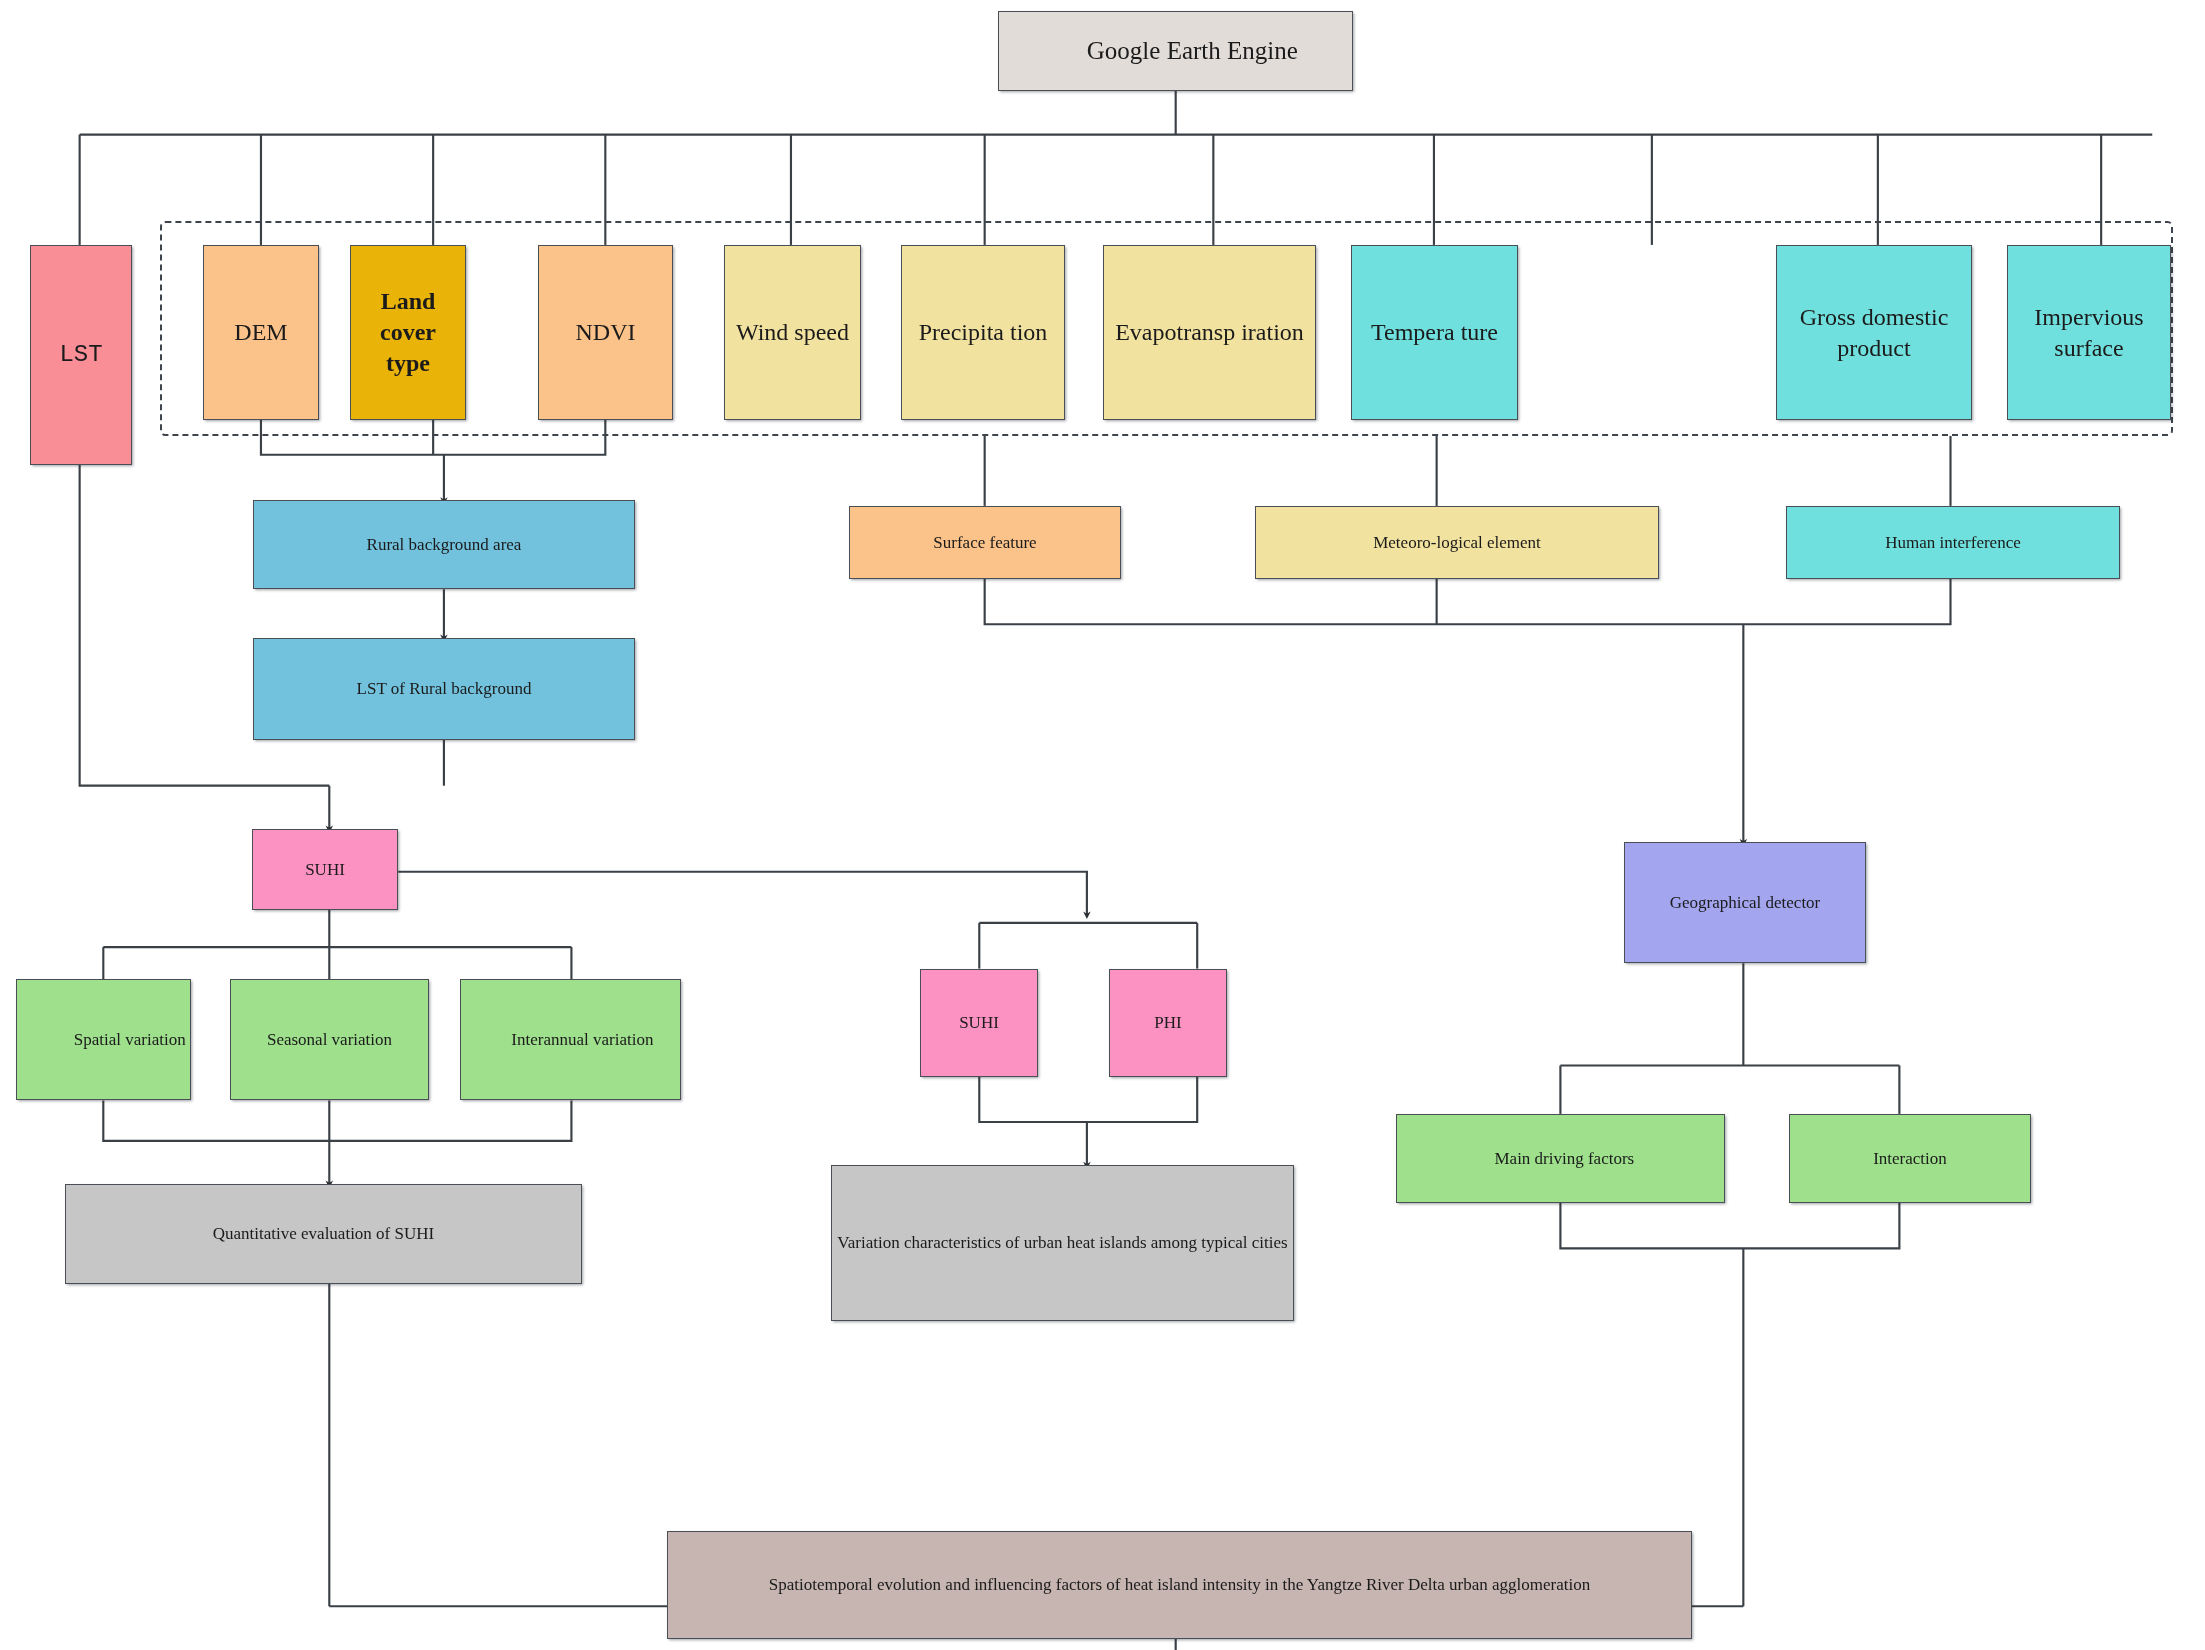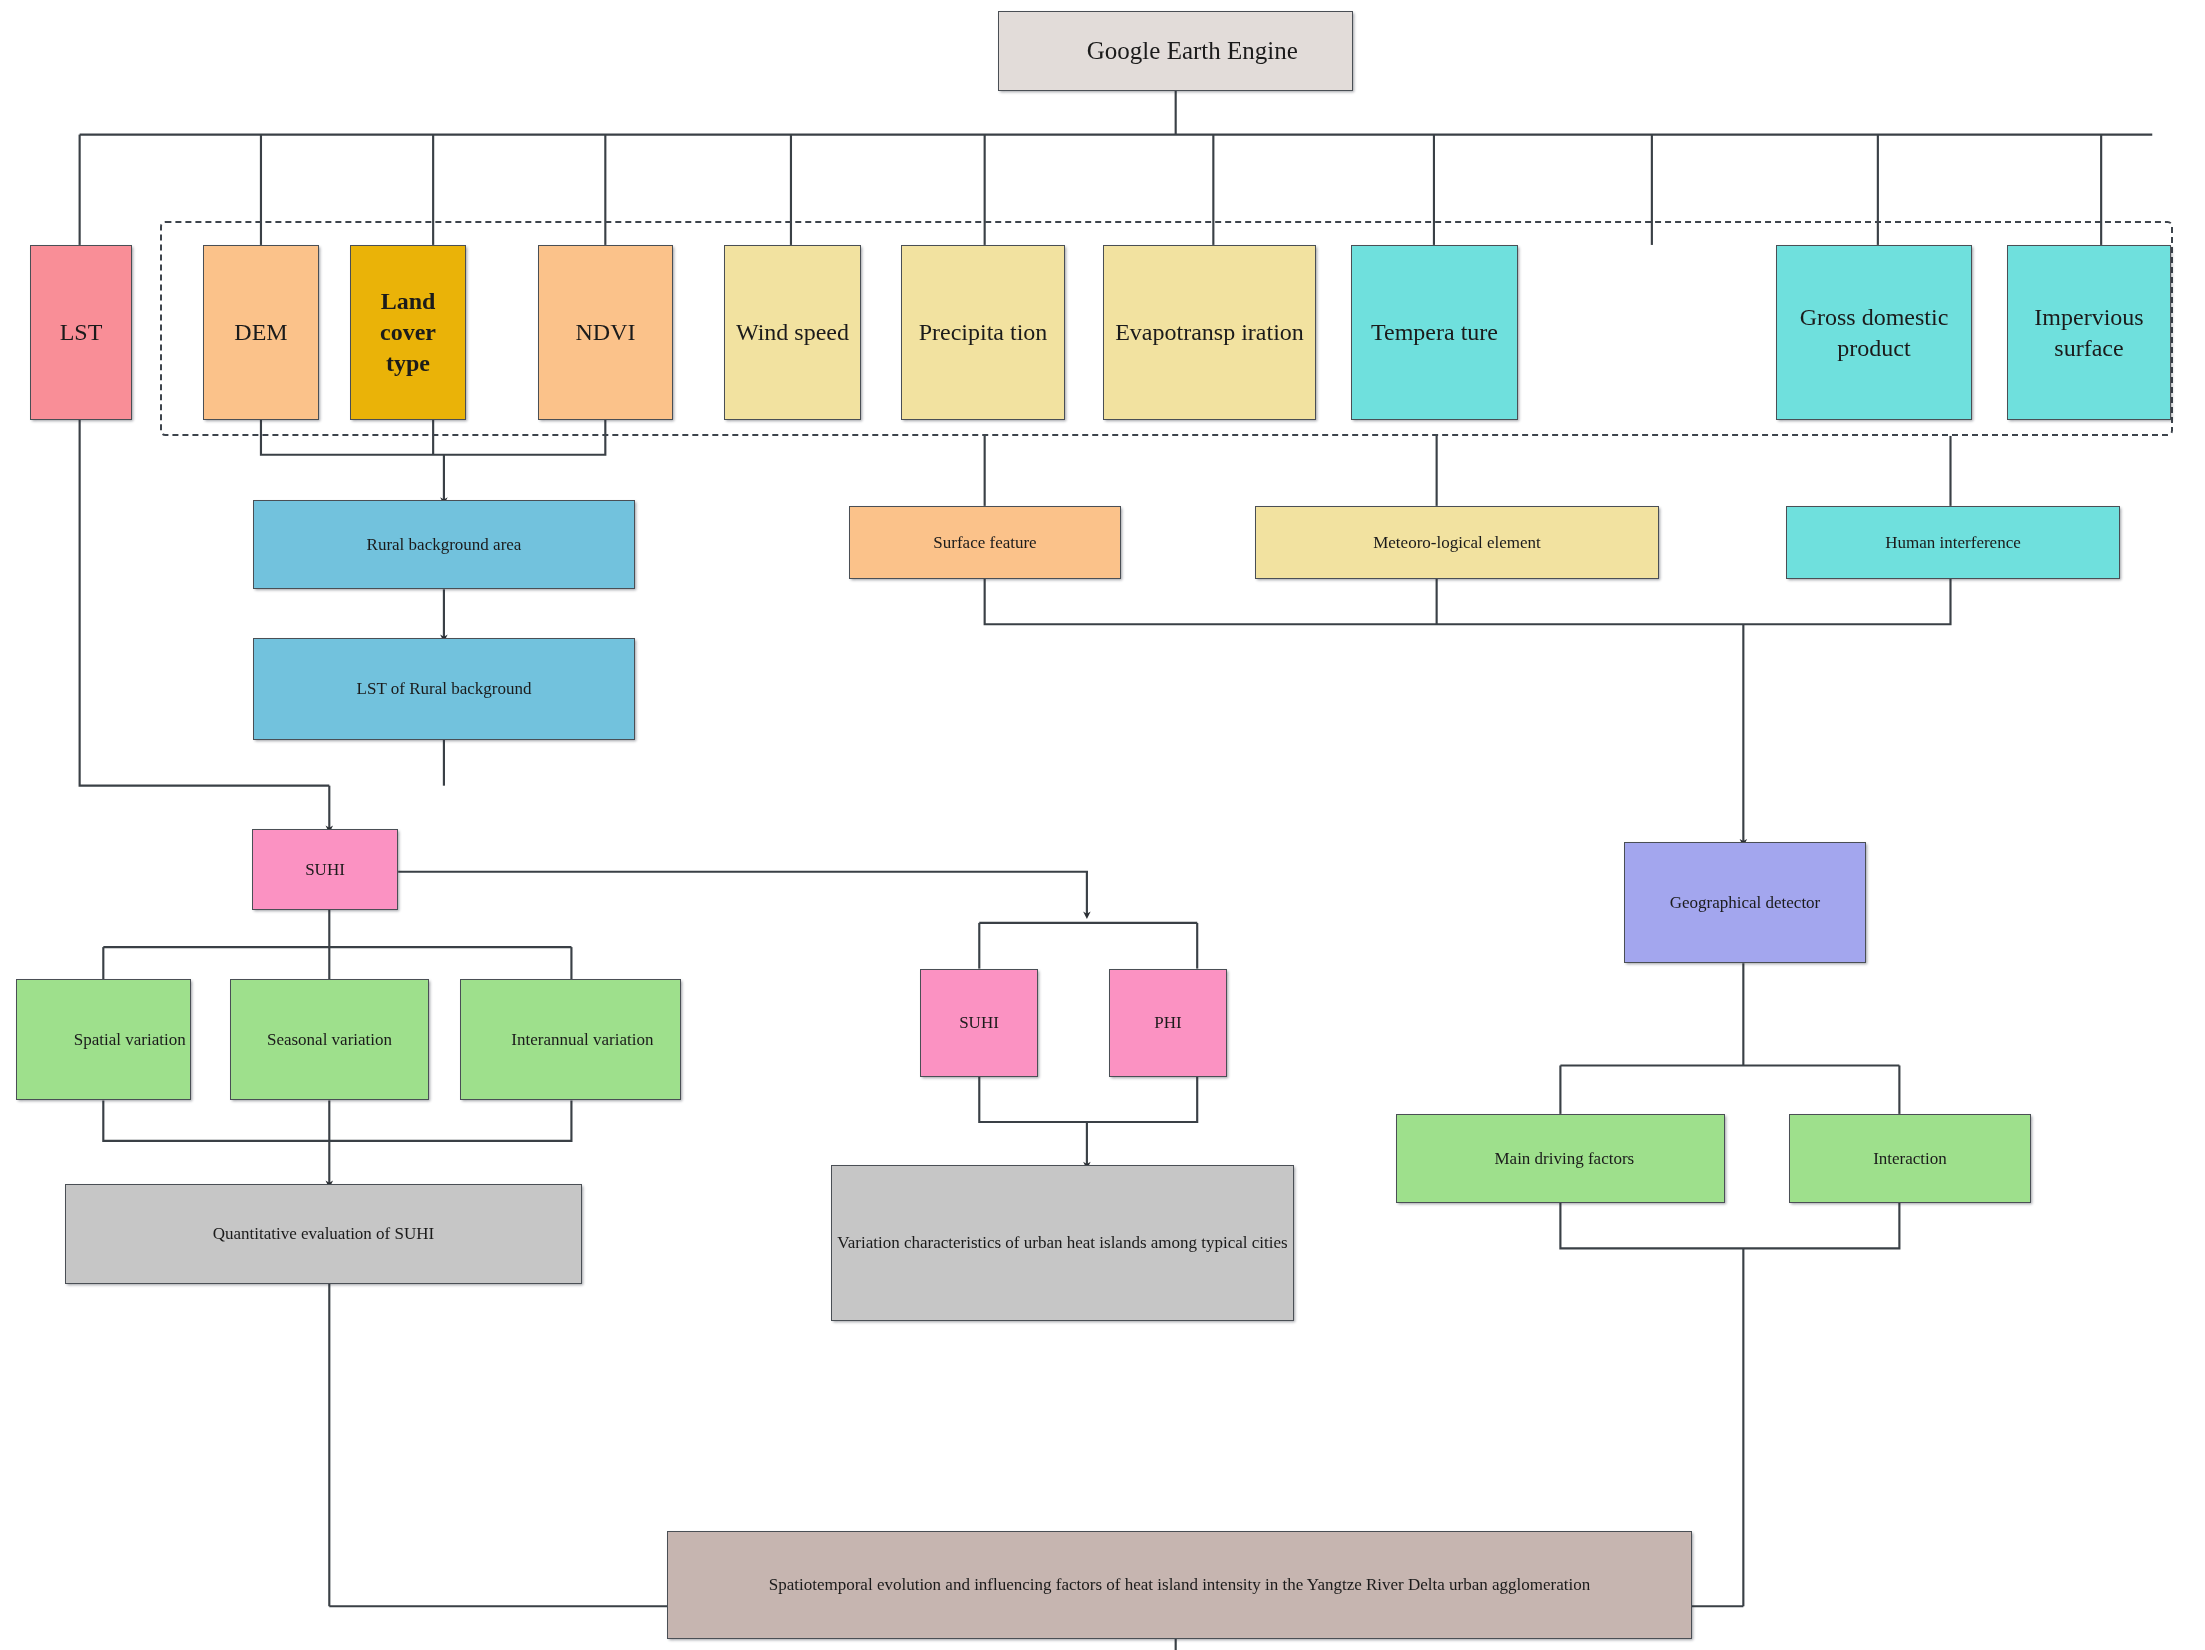--- a/index.html
+++ b/index.html
@@ -102,21 +102,21 @@
       <path d="M3240,2320 L3240,2985"></path>
       <path d="M612,2985 L3240,2985"></path>
       <path d="M2185,2985 L2185,3075" marker-end="url(#ar)"></path>
     </g>
   </svg>
 
   <div class="node big" style="left:998px;top:10.8px;width:355px;height:80px;background:#e2dcd9;padding-left:38px;">
     <span>Google Earth Engine</span>
   </div>
 
-  <div class="node v-tall" style="left:30px;top:245px;width:102px;height:175px;background:#f98e97;">
+  <div class="node v-tall" style="left:30px;top:245px;width:102px;height:220px;background:#f98e97;font-family:Liberation Mono, monospace;">
     <span>LST</span>
   </div>
 
   <div class="dashgroup" style="left:160px;top:221px;width:2013px;height:215px;"></div>
 
   <div class="node v-tall" style="left:203px;top:245px;width:116px;height:175px;background:#fbc28a;">
     <span>DEM</span>
   </div>
   <div class="node v-tall" style="left:350px;top:245px;width:116px;height:175px;background:#eab308;font-weight:bold;">
     <span>Land cover type</span>

